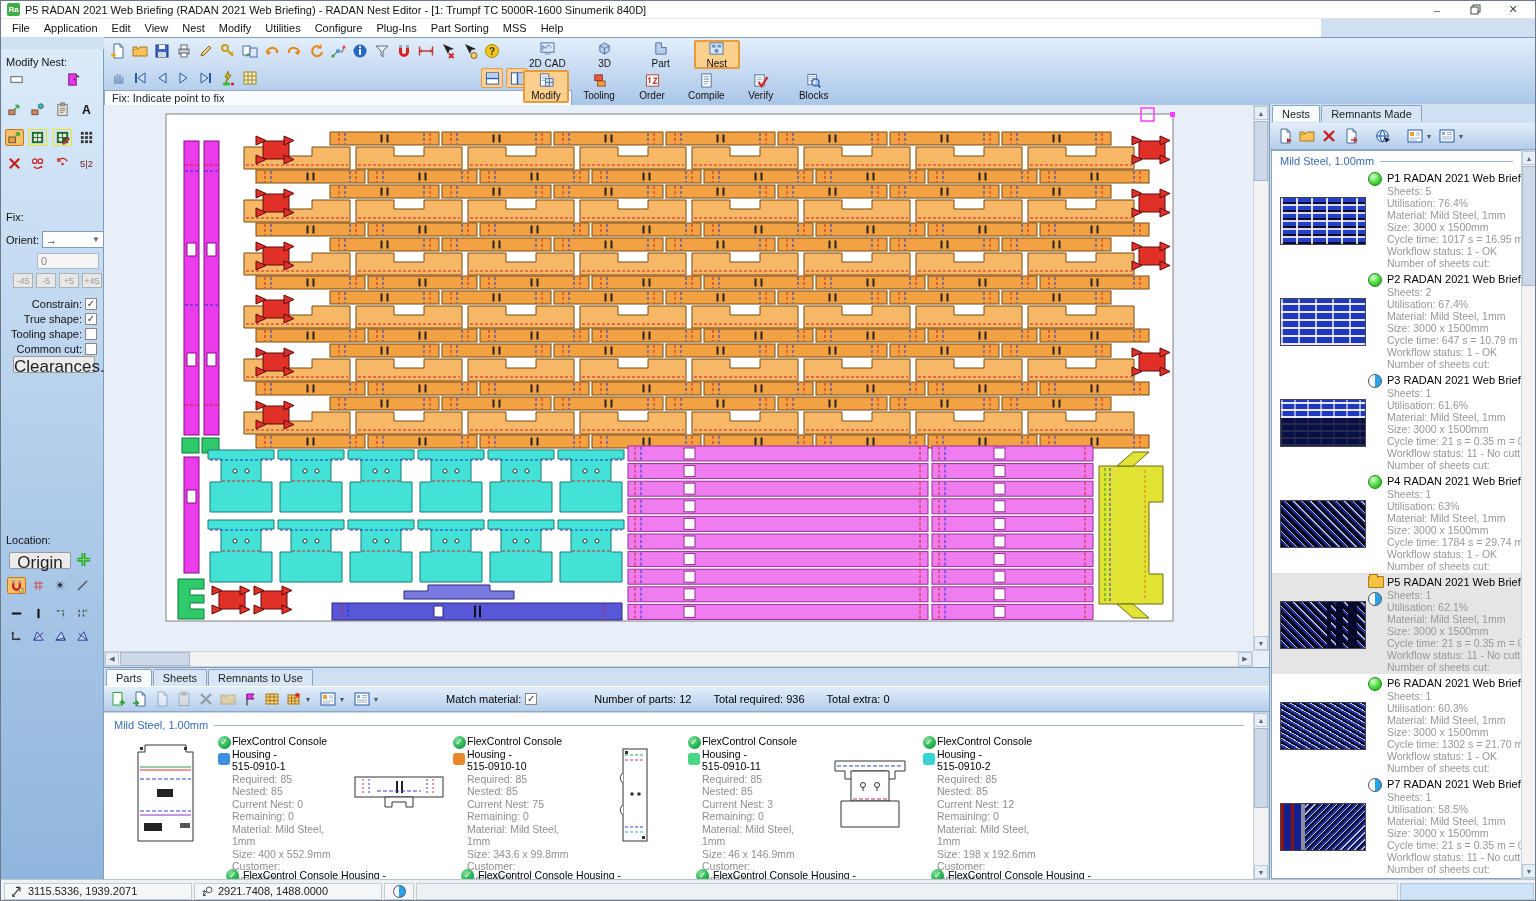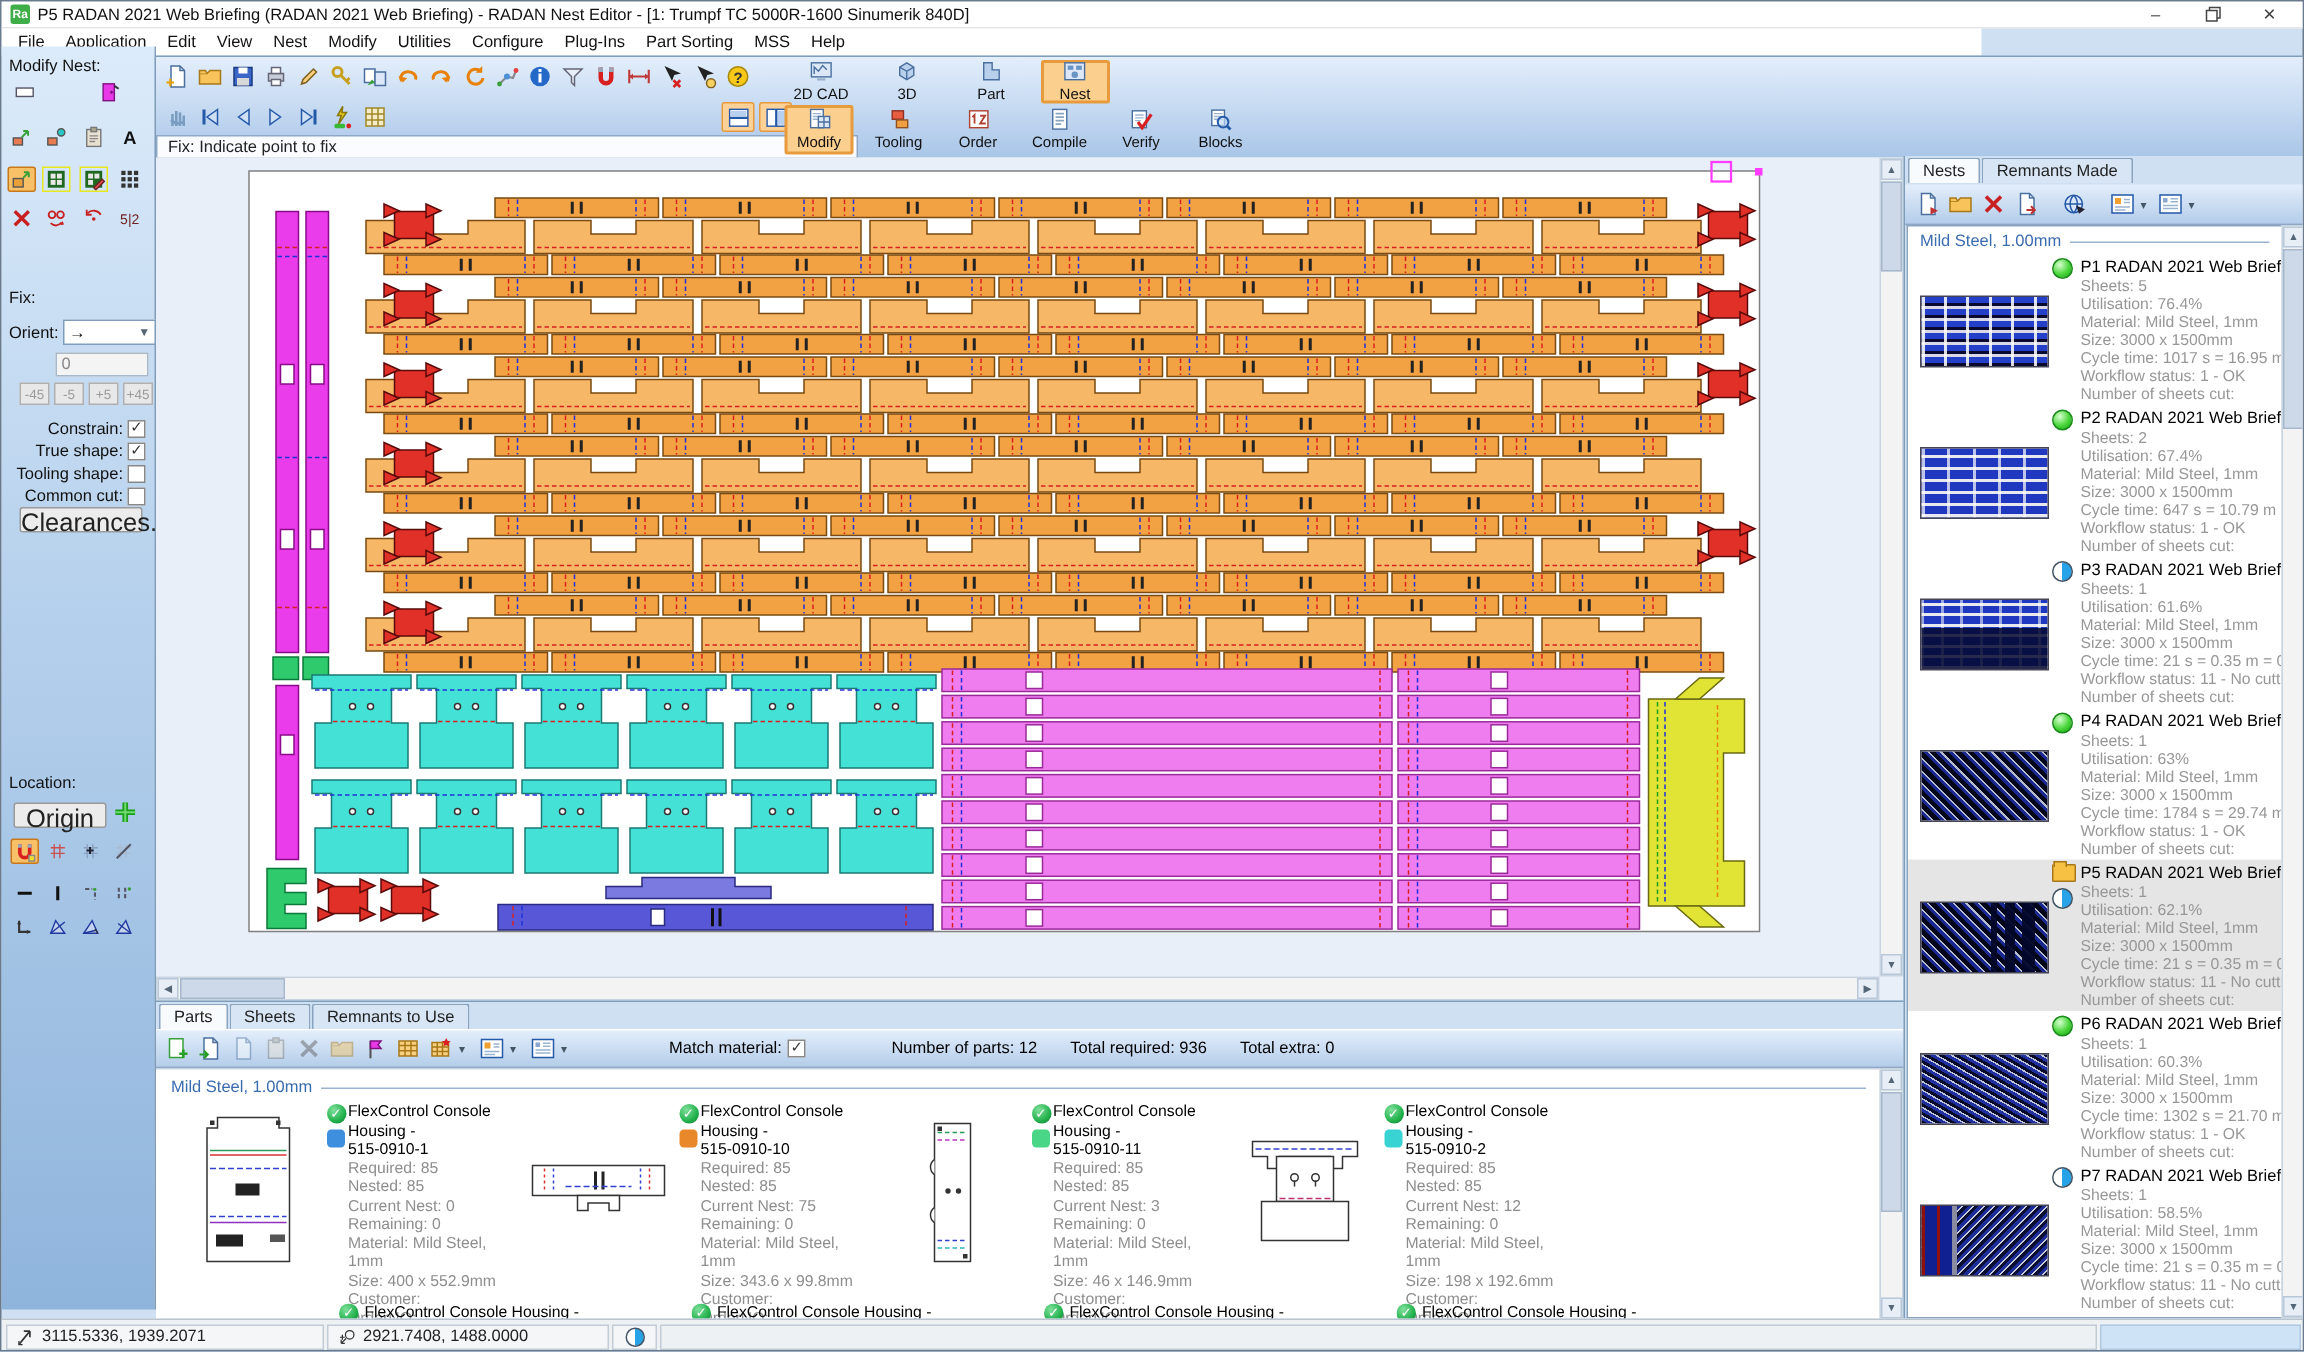--- a/index.html
+++ b/index.html
@@ -26,21 +26,21 @@
 .hlbtn{width:22px;height:20px;background:#fbd197;border:1.5px solid #e89b3c;border-radius:2px;display:flex;align-items:center;justify-content:center}
 .hlbtn svg{width:15px;height:15px}
 #promptbar{position:absolute;left:0;top:52px;width:468px;height:16px;background:#fafcff;border:1px solid #8fa8c8;display:flex;align-items:center;padding-left:7px;color:#222}
 #modebtns{position:absolute;left:419px;top:2px;display:flex;gap:10px}
 #toolbtns{position:absolute;left:419px;top:32px;display:flex;gap:7px}
 .bigbtn{display:flex;flex-direction:column;align-items:center;justify-content:center;min-width:46px;height:29px;font-size:10px;color:#111;padding:0 4px;border:2px solid transparent}
 .bigbtn svg{width:17px;height:15px}
 .bigbtn.tall{height:33px}
 .bigbtn.active{background:#fbcf8d;border:2px solid #e89b3c;border-radius:2px}
 
-#leftpanel{left:0;top:30px;width:103px;height:842px;background:linear-gradient(180deg,#dcebfa 0%,#b5d0ec 45%,#8fb4dc 100%);border-right:1px solid #7f9db9;font-size:11px;color:#111}
+#leftpanel{left:0;top:48px;width:103px;height:842px;background:linear-gradient(180deg,#dcebfa 0%,#b5d0ec 45%,#8fb4dc 100%);border-right:1px solid #7f9db9;font-size:11px;color:#111}
 .lp-label{position:absolute;left:5px}
 .lp-row{position:absolute;display:flex;gap:3px}
 .lp-icon{width:19px;height:17px;display:flex;align-items:center;justify-content:center;border:1px solid transparent}
 .lp-icon svg{width:15px;height:15px}
 .lp-icon.active{background:#f8c167;border:1px solid #c87818;border-radius:2px}
 .lp-icon.ybord{border:1px solid #e8e820}
 .lp-ctl{position:absolute;display:flex;align-items:center;gap:3px}
 .lp-select{width:62px;height:17px;background:#fff;border:1px solid #7f9db9;display:flex;align-items:center;justify-content:space-between;padding:0 3px}
 .lp-input{width:62px;height:16px;background:#f4f4f4;border:1px solid #a8b8c8;color:#888;padding:0 3px;font-size:11px}
 .lp-btn{width:20px;height:15px;background:#e8e8e8;border:1px solid #b0b0b0;color:#9a9a9a;font-size:9px;display:flex;align-items:center;justify-content:center}
@@ -2055,21 +2055,21 @@
         </div>
     </div>
     <div class="sb" style="left:251px;top:46px;width:16px;height:729px;flex-direction:column">
       <div class="arr" style="width:14px;height:14px">▲</div>
       <div class="thumb" style="width:14px;height:120px;margin-top:1px"></div>
       <div class="arr" style="width:14px;height:14px;margin-top:auto">▼</div>
     </div>
   </div>
 
   <div id="statusbar" class="abs">
-    <div class="scell" style="width:212px">
+    <div class="scell" style="width:188px">
       <svg viewBox="0 0 16 16">
           <path d="M2 14L11 3" stroke="#333" stroke-width="1.4"></path>
           <path d="M11 3h-5M11 3v5" stroke="#333" stroke-width="1.4" fill="none"></path>
           <path d="M2 11v3h3" stroke="#333" fill="none"></path>
         </svg>
       <span>3115.5336, 1939.2071</span>
     </div>
     <div class="scell" style="width:188px">
       <svg viewBox="0 0 16 16">
           <circle cx="10" cy="6" r="3.5" fill="none" stroke="#333"></circle>

